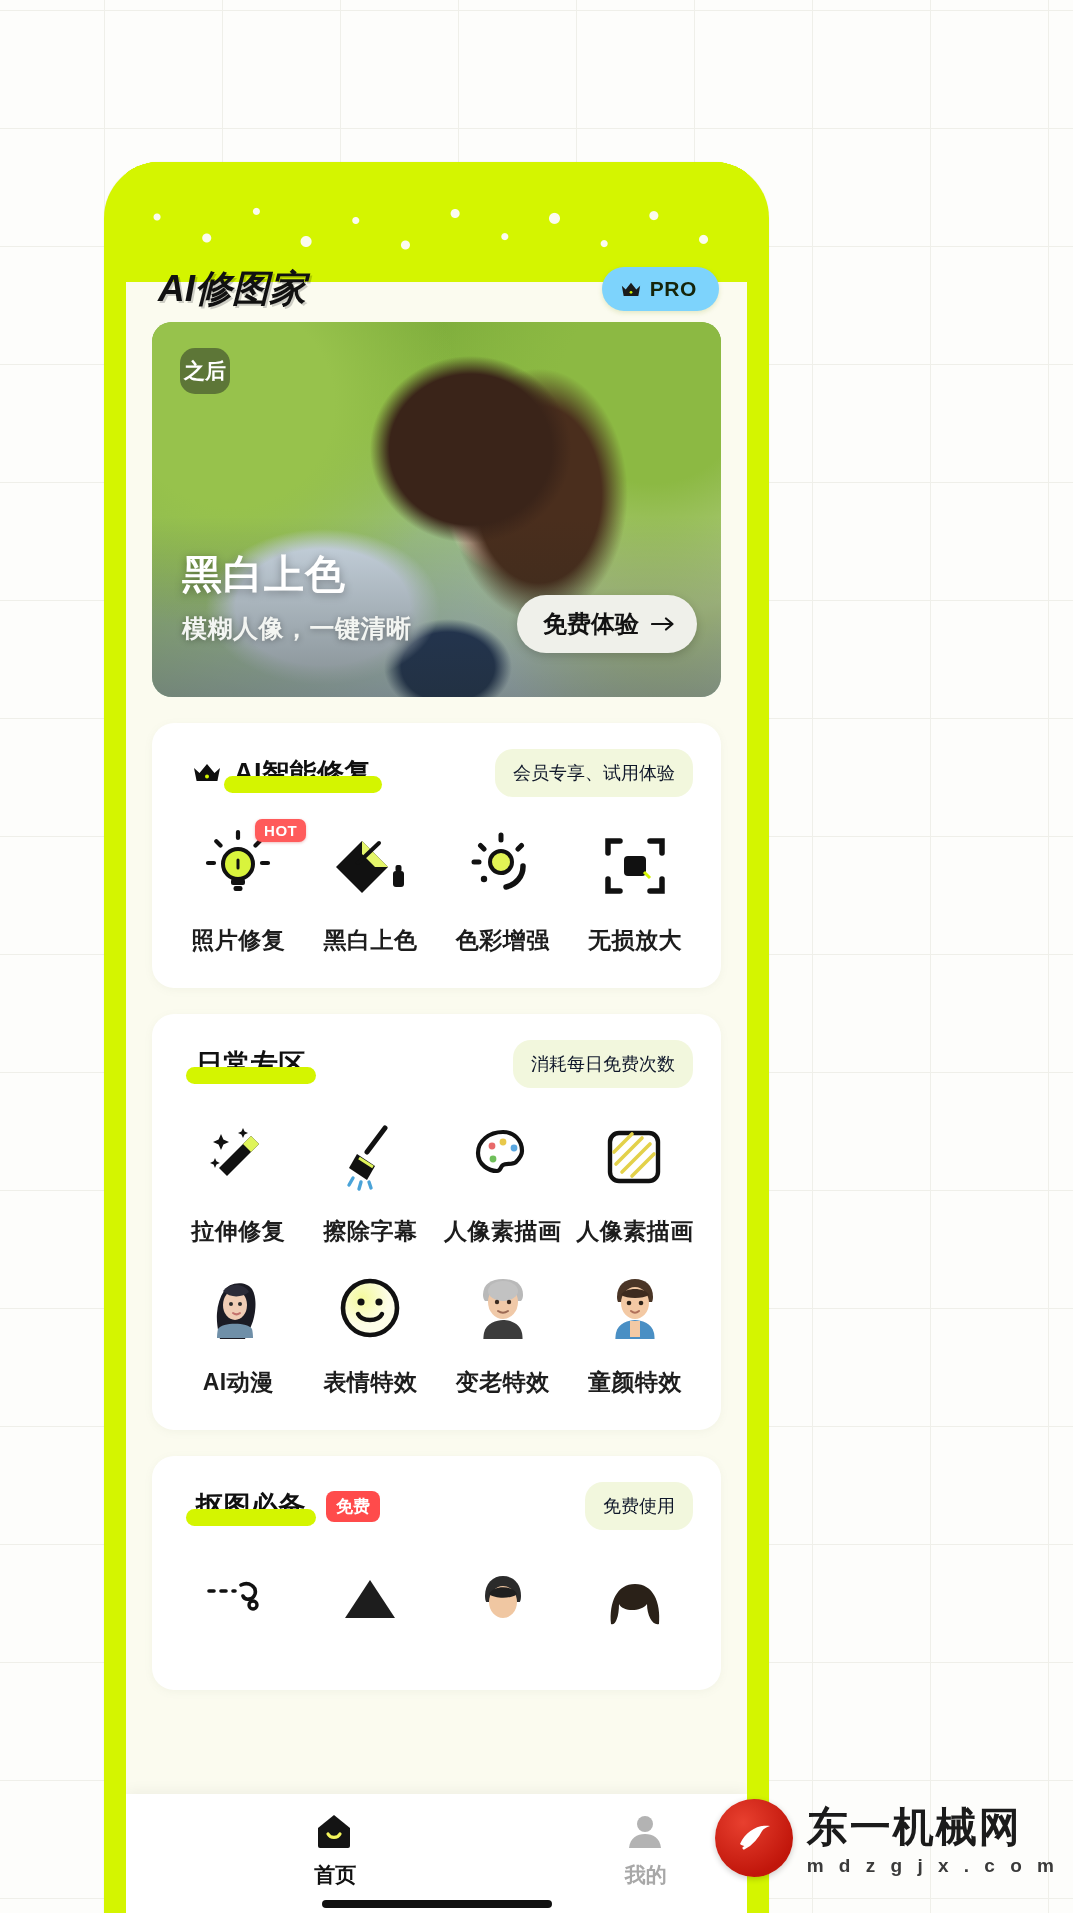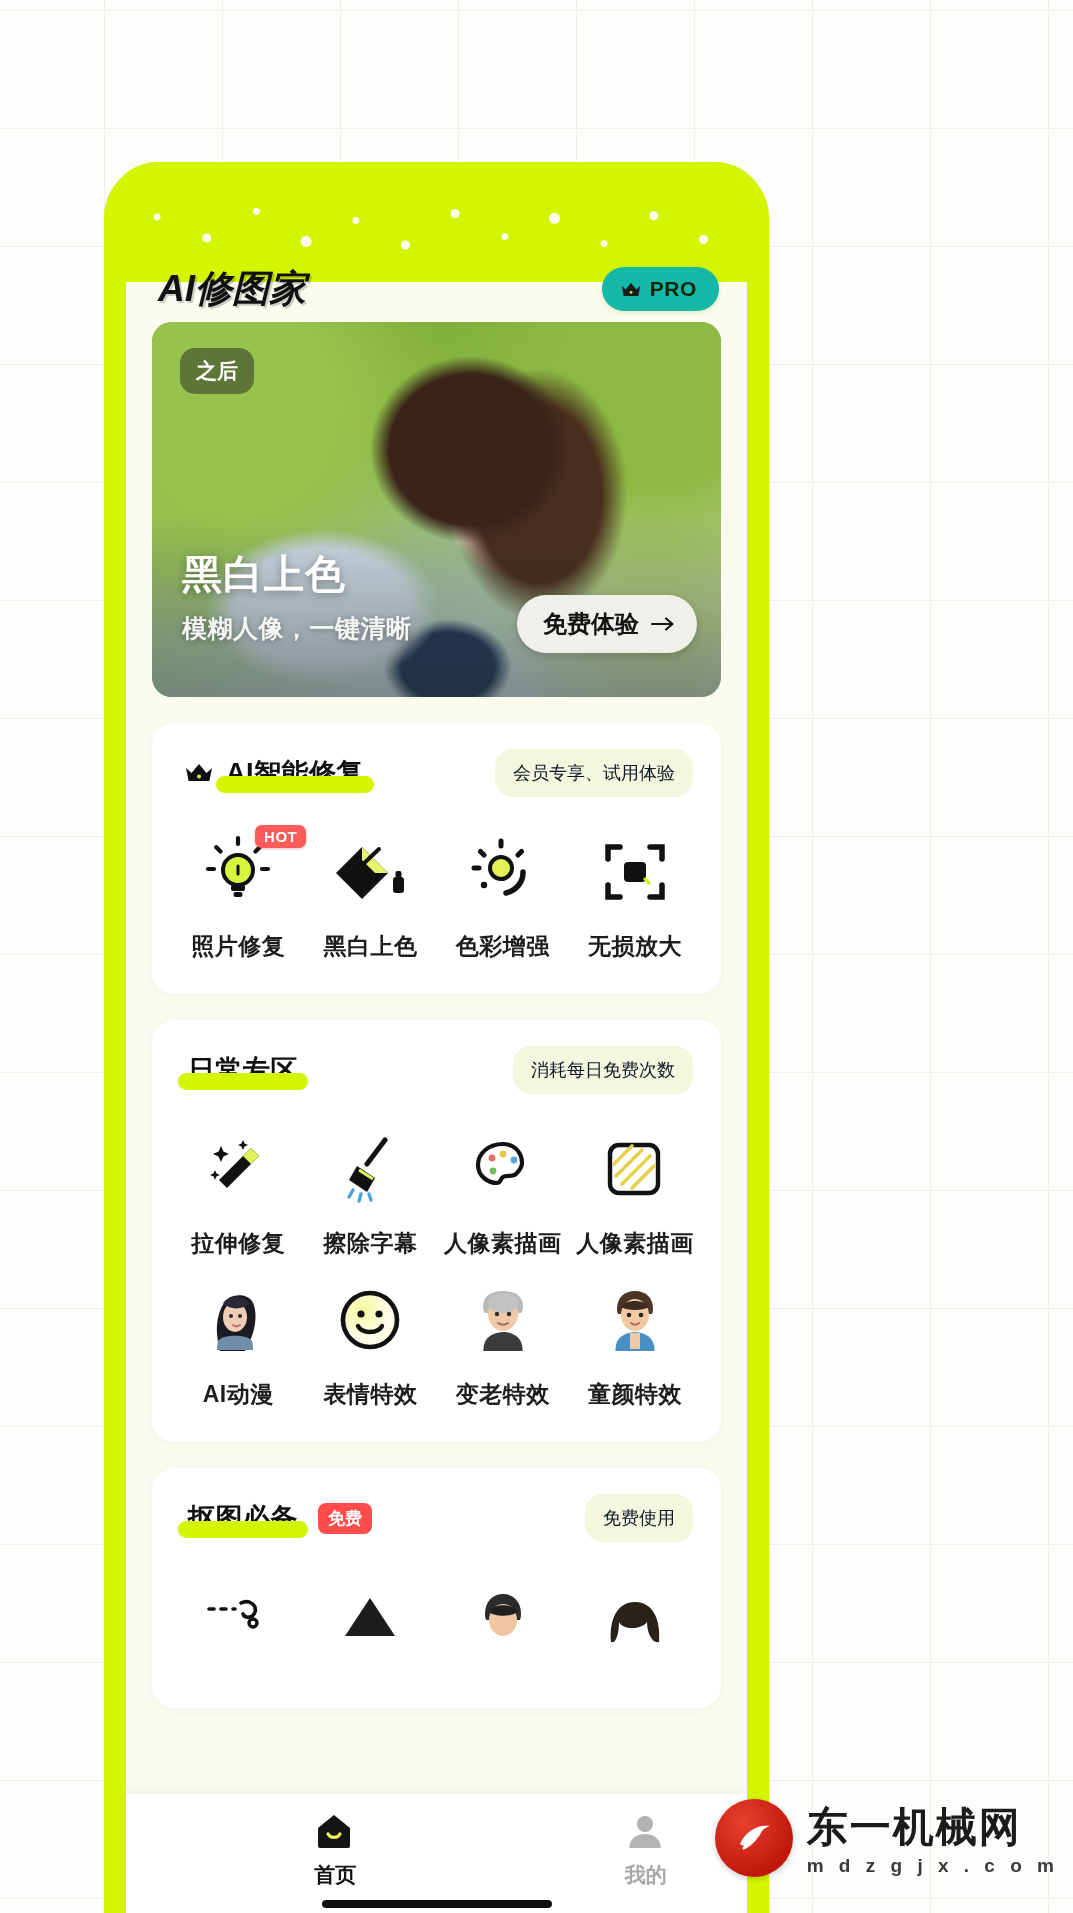--- a/index.html
+++ b/index.html
@@ -80,21 +80,21 @@
     z-index: 4;
   }
   .logo {
     font-size: 37px; font-weight: 700; letter-spacing: 0px;
     color: #111; font-style: italic;
     text-shadow: 2px 2px 0 rgba(0,0,0,0.18);
     white-space: nowrap;
   }
   .pro-btn {
     display: flex; align-items: center; gap: 8px;
-    background: #14b8a6; border-radius: 30px;
+    background: #7dd3fc; border-radius: 30px;
     padding: 10px 22px 10px 18px;
     box-shadow: 0 2px 5px rgba(120,150,0,.18);
   }
   .pro-btn .crown { width: 22px; height: 17px; display: block; }
   .pro-label { font-size: 21px; font-weight: 700; color: #15240a; letter-spacing: .6px; }
 
   
   .content {
     position: absolute; left: 0; right: 0; top: 160px; bottom: 0;
     padding: 0 26px;
@@ -128,21 +128,21 @@
     filter: blur(0.4px);
   }
   .hero-shade {
     position: absolute; left: 0; right: 0; bottom: 0; height: 180px;
     background: linear-gradient(to top, rgba(30,38,30,.42), rgba(30,38,30,0));
   }
   .hero-chip {
     position: absolute; left: 28px; top: 26px;
     background: rgba(40,48,36,.52);
     color: #fff; font-size: 21px; font-weight: 700;
-    padding: 9px 16px; border-radius: 15px;
+    padding: 9px 4px; border-radius: 15px;
     backdrop-filter: blur(2px);
   }
   .hero-text { position: absolute; left: 30px; bottom: 52px; }
   .hero-title {
     font-size: 40px; font-weight: 800; color: #fff; letter-spacing: 1px;
     text-shadow: 0 2px 8px rgba(0,0,0,.35);
   }
   .hero-sub {
     margin-top: 10px;
     font-size: 25px; font-weight: 700; color: #f3f5f2; letter-spacing: .5px;
@@ -163,21 +163,21 @@
     margin-top: 26px;
     background: #ffffff;
     border-radius: 22px;
     padding: 26px 20px 28px;
     box-shadow: 0 2px 8px rgba(130,140,110,.07);
   }
   .card-head {
     display: flex; align-items: center; justify-content: space-between;
     padding: 0 8px 0 12px;
   }
-  .card-title-wrap { display: flex; align-items: center; gap: 8px; position: relative; }
+  .card-title-wrap { display: flex; align-items: center; gap: 8px; position: relative; margin-left: 8px; }
   .title-crown { width: 30px; height: 22px; display: block; }
   .card-title {
     position: relative; z-index: 2;
     font-size: 27px; font-weight: 800; color: #101010; letter-spacing: .5px;
     padding: 0 4px;
   }
   .hl { position: relative; }
   .hl::before {
     content: ""; position: absolute;
     left: -6px; right: -6px; bottom: -2px; height: 17px;
@@ -192,21 +192,21 @@
   }
   .free-tag {
     background: #ff4b4b; color: #fff;
     font-size: 17px; font-weight: 700;
     padding: 4px 10px; border-radius: 8px;
     margin-left: 8px; position: relative; z-index: 3;
   }
 
   .grid4 {
     display: grid; grid-template-columns: repeat(4, 1fr);
-    row-gap: 8px; margin-top: 26px;
+    row-gap: 8px; margin-top: 20px;
   }
   .tile {
     display: flex; flex-direction: column; align-items: center;
     padding: 6px 0 4px; position: relative;
   }
   .tile-ico {
     width: 86px; height: 86px;
     display: flex; align-items: center; justify-content: center;
     position: relative;
   }

